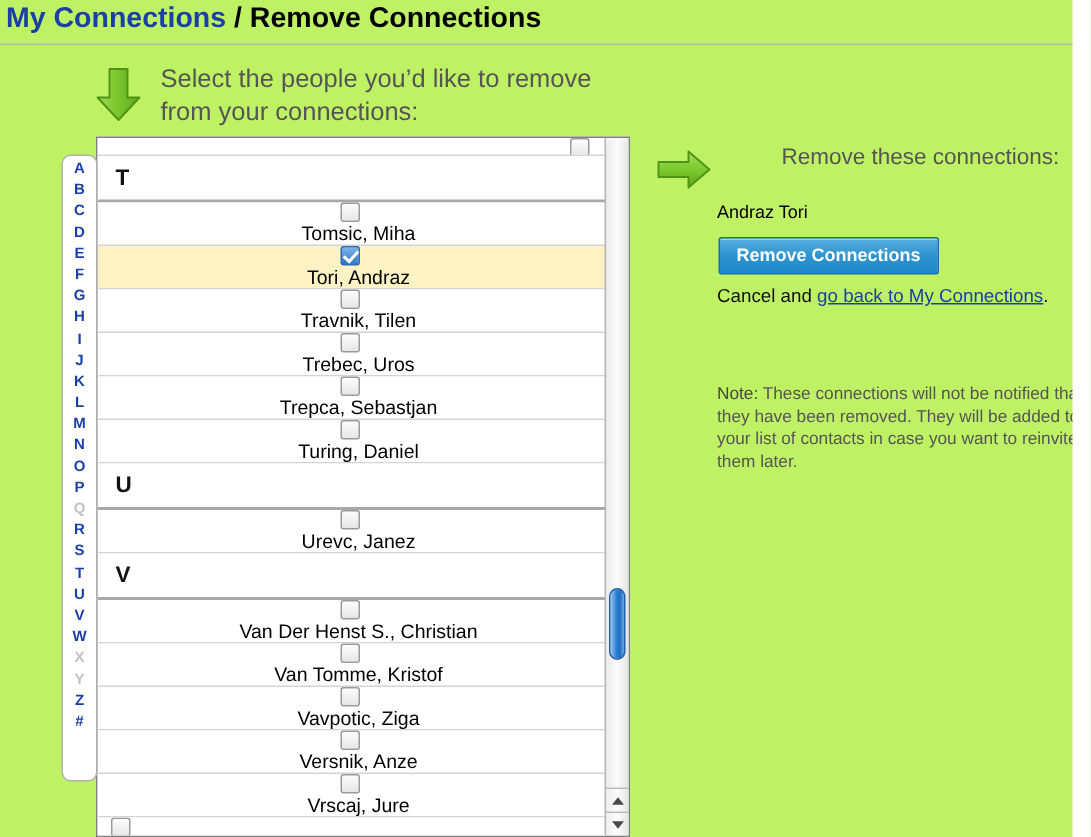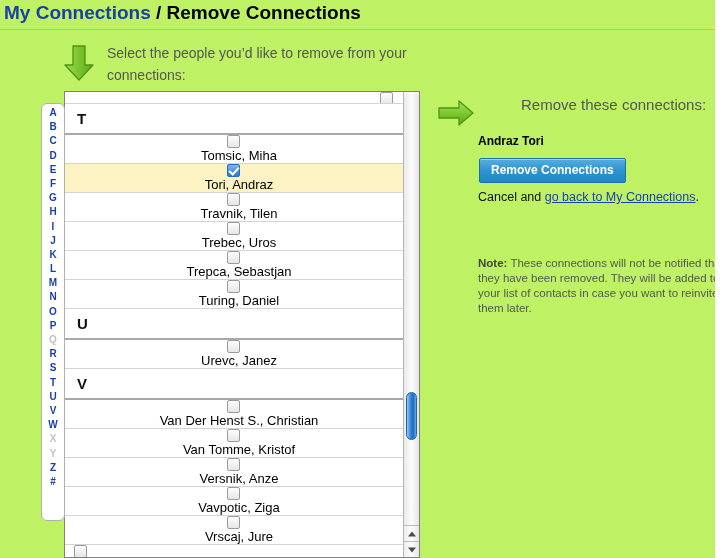--- a/index.html
+++ b/index.html
@@ -51,21 +51,21 @@
   .arrow-down {
     position: absolute;
     left: 0px; top: 2px;
     width: 34px;
     height: 38px;
   }
   #instruction-text {
     position: absolute;
     left: 45px; top: 0px;
     width: 300px;
-    font-size: 14px;
+    font-size: 17px;
     color: #555555;
     line-height: 22px;
   }
 
   
   #alpha-index {
     position: absolute;
     left: 41px; top: 103px;
     width: 24px;
     height: 418px;
@@ -262,21 +262,21 @@
     left: 41px; top: 0px;
     font-size: 15px;
     color: #555555;
     white-space: nowrap;
     margin-left: 43px;
   }
   #selected-name {
     position: absolute;
     left: 41px; top: 38px;
     font-size: 12px;
-    font-weight: bold;
+    font-weight: normal;
     color: #000000;
   }
   #remove-btn {
     position: absolute;
     left: 42px; top: 62px;
     padding: 4px 11px 5px 11px;
     font-size: 12px;
     font-weight: bold;
     color: #ffffff;
     background: linear-gradient(#58aede, #2d94d0 50%, #2188c8);
@@ -301,21 +301,21 @@
   }
   #note-block {
     position: absolute;
     left: 41px; top: 160px;
     width: 250px;
     font-size: 11.5px;
     color: #555555;
     line-height: 15px;
   }
   #note-label {
-    font-weight: bold;
+    font-weight: normal;
     color: #444444;
   }
 </style>
 </head>
 <body>
 
 <div id="page">
 
   <div id="header">
     <div id="header-title">
@@ -414,25 +414,25 @@
         <div class="list-row">
           <span class="cb"></span>
           <span class="row-name">Van Der Henst S., Christian</span>
         </div>
         <div class="list-row">
           <span class="cb"></span>
           <span class="row-name">Van Tomme, Kristof</span>
         </div>
         <div class="list-row">
           <span class="cb"></span>
+          <span class="row-name">Vavpotic, Ziga</span>
+        </div>
+        <div class="list-row">
+          <span class="cb"></span>
           <span class="row-name">Versnik, Anze</span>
-        </div>
-        <div class="list-row">
-          <span class="cb"></span>
-          <span class="row-name">Vavpotic, Ziga</span>
         </div>
         <div class="list-row">
           <span class="cb"></span>
           <span class="row-name">Vrscaj, Jure</span>
         </div>
         <div class="list-row partial-bottom">
           <span class="cb"></span>
           <span class="row-name"></span>
         </div>
       </div>

